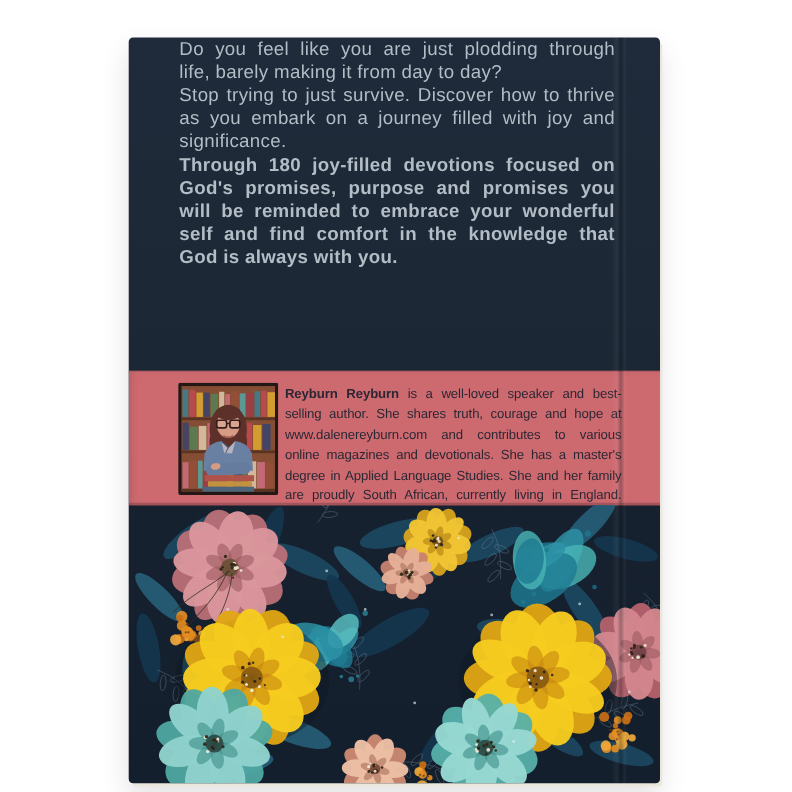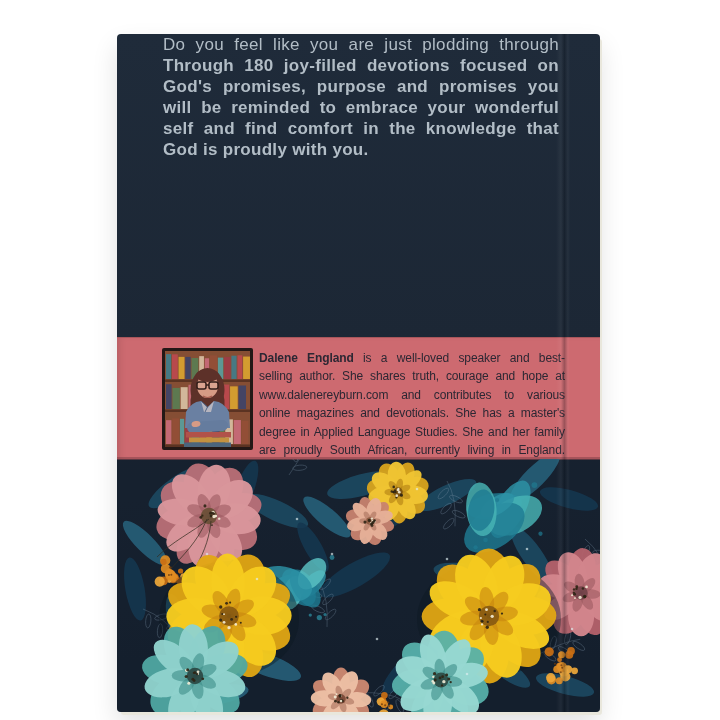--- a/index.html
+++ b/index.html
@@ -49,27 +49,33 @@
 </style>
 </head>
 <body>
 
 <div class="stage">
   <div class="book">
 
     <div class="cover-text">
       <p class="p1">
         <span class="jline">Do you feel like you are just plodding through</span>
+        <span class="lline">life, barely making it from day to day?</span>
+      </p>
+      <p class="p2">
+        <span class="jline">Stop trying to just survive. Discover how to thrive</span>
+        <span class="jline">as you embark on a journey filled with joy and</span>
+        <span class="lline">significance.</span>
       </p>
       <p class="p3">
         <span class="jline">Through 180 joy-filled devotions focused on</span>
         <span class="jline">God's promises, purpose and promises you</span>
         <span class="jline">will be reminded to embrace your wonderful</span>
         <span class="jline">self and find comfort in the knowledge that</span>
-        <span class="lline">God is proudly with you.</span>
+        <span class="lline">God is always with you.</span>
       </p>
     </div>
 
     <div class="bio-band">
       <div class="photo">
         <svg id="photo-svg" viewBox="0 0 91 102">
             <rect x="0" y="0" width="91" height="102" rx="2" fill="#231816"></rect>
             <rect x="3" y="3" width="85" height="96" fill="#7A4A2C"></rect>
             <rect x="4" y="6.144417928599015" width="5.181181384800552" height="24.855582071400985" fill="#2E7D8C" opacity="0.95"></rect>
             <rect x="9.981181384800552" y="6.341071202578522" width="5.785700770926523" height="24.658928797421478" fill="#B8434A" opacity="0.95"></rect>
@@ -123,21 +129,21 @@
             <path d="M39,53 L45.5,59 L43,64" stroke="#3E6388" stroke-width="1" fill="none"></path>
             <rect x="25" y="73" width="41" height="11" rx="5.5" fill="#567FA6" transform="rotate(-4 45 78)"></rect>
             <ellipse cx="34" cy="76" rx="4.5" ry="3" fill="#D7A289" transform="rotate(-8 34 76)"></ellipse>
             <rect x="24" y="84" width="45" height="5.5" fill="#AD4F46"></rect>
             <rect x="27" y="89.5" width="40" height="5" fill="#C1973A"></rect>
             <rect x="22" y="94.5" width="47" height="4.5" fill="#39657F"></rect>
             <rect x="3" y="3" width="85" height="96" fill="#CD6A70" opacity="0.13"></rect>
           </svg>
       </div>
       <div class="bio-text">
-        <div class="jline"><strong>Dalene England</strong><span> is a well-loved speaker and best-</span></div>
+        <div class="jline"><strong>Reyburn Reyburn</strong><span> is a well-loved speaker and best-</span></div>
         <div class="jline">selling author. She shares truth, courage and hope at</div>
         <div class="jline">www.dalenereyburn.com and contributes to various</div>
         <div class="jline">online magazines and devotionals. She has a master's</div>
         <div class="jline">degree in Applied Language Studies. She and her family</div>
         <div class="jline">are proudly South African, currently living in England.</div>
       </div>
     </div>
 
     <div class="floral">
       <svg id="floral-svg" viewBox="0 0 483 253">

